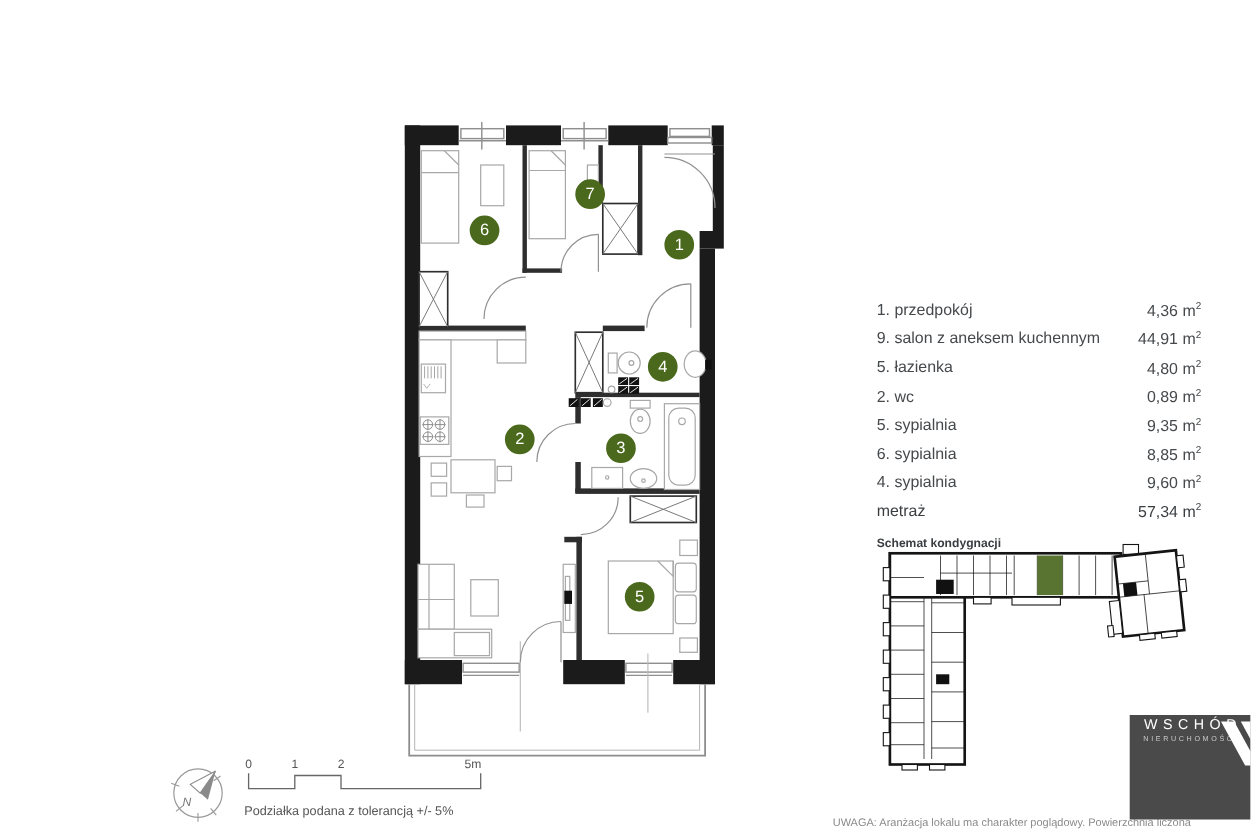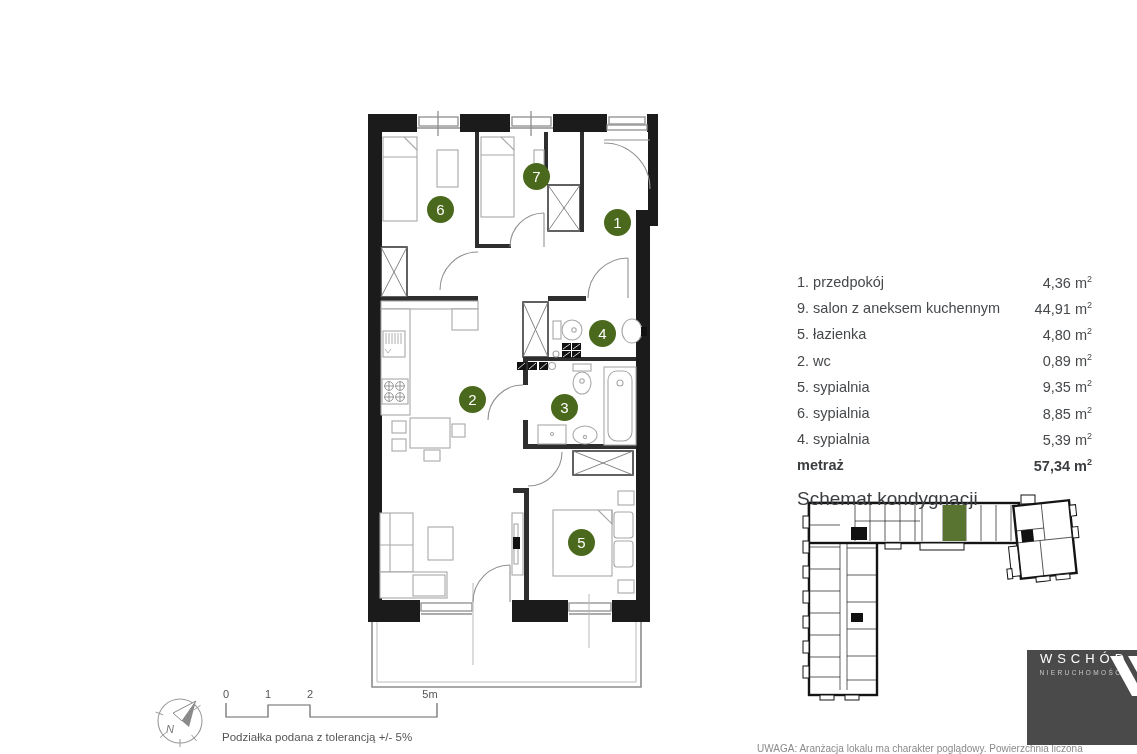--- a/index.html
+++ b/index.html
@@ -6,22 +6,22 @@
   #canvas{position:relative;width:1137px;height:754px;background:#fff;overflow:hidden;
           font-family:"Liberation Sans",sans-serif;}
   svg{position:absolute;}
   :root{--badge:#4a691c;--highlight:#587430;--logo-bg:#4a4a4a;--txt:#46494c;--txt-bold:#3b3e41;}
   .room-badge{position:absolute;width:27px;height:27px;border-radius:50%;background:var(--badge);
     color:#fff;display:flex;align-items:center;justify-content:center;font-size:15px;z-index:5;}
   #legend{position:absolute;left:797px;top:221px;width:295px;color:var(--txt);font-size:14.5px;z-index:4;margin-top:48px;}
   .legend-row{display:flex;justify-content:space-between;align-items:center;height:26.2px;}
   .legend-row .area{white-space:nowrap;}
   sup{font-size:9px;}
-  .total-row{font-weight:bold;color:var(--txt-bold);}
-  .schemat-heading{font-weight:normal;color:var(--txt-bold);margin-top:9px;font-size:19px;}
+  .total-row{font-weight:normal;color:var(--txt-bold);}
+  .schemat-heading{font-weight:bold;color:var(--txt-bold);margin-top:9px;font-size:11px;}
   #logo{position:absolute;left:1027px;top:650px;width:110px;height:95px;background:var(--logo-bg);
     z-index:6;text-align:center;}
   #logo .brand{color:#fff;font-size:13px;letter-spacing:5px;margin-top:1px;padding-left:5px;}
   #logo .subtitle{color:#c9c9c9;font-size:6.5px;letter-spacing:2.4px;margin-top:3px;padding-left:2px;}
   #disclaimer{position:absolute;left:757px;top:743px;width:400px;font-size:10px;color:#8a8a8a;
     white-space:nowrap;z-index:2;}
 </style>
 </head>
 <body>
 
@@ -222,21 +222,21 @@
     <div class="legend-row">
       <span>5. sypialnia</span>
       <span class="area"><span>9,35</span>&nbsp;<span>m</span><sup>2</sup></span>
     </div>
     <div class="legend-row">
       <span>6. sypialnia</span>
       <span class="area"><span>8,85</span>&nbsp;<span>m</span><sup>2</sup></span>
     </div>
     <div class="legend-row">
       <span>4. sypialnia</span>
-      <span class="area"><span>5,39</span>&nbsp;<span>m</span><sup>2</sup></span>
+      <span class="area"><span>9,60</span>&nbsp;<span>m</span><sup>2</sup></span>
     </div>
     <div class="legend-row total-row">
       <span>metraż</span>
       <span class="area"><span>57,34</span>&nbsp;<span>m</span><sup>2</sup></span>
     </div>
     <div class="schemat-heading">Schemat kondygnacji</div>
   </div>
 
   <svg style="left:798px;top:492px;" width="300" height="212" viewBox="798 492 300 212">
     <g>

